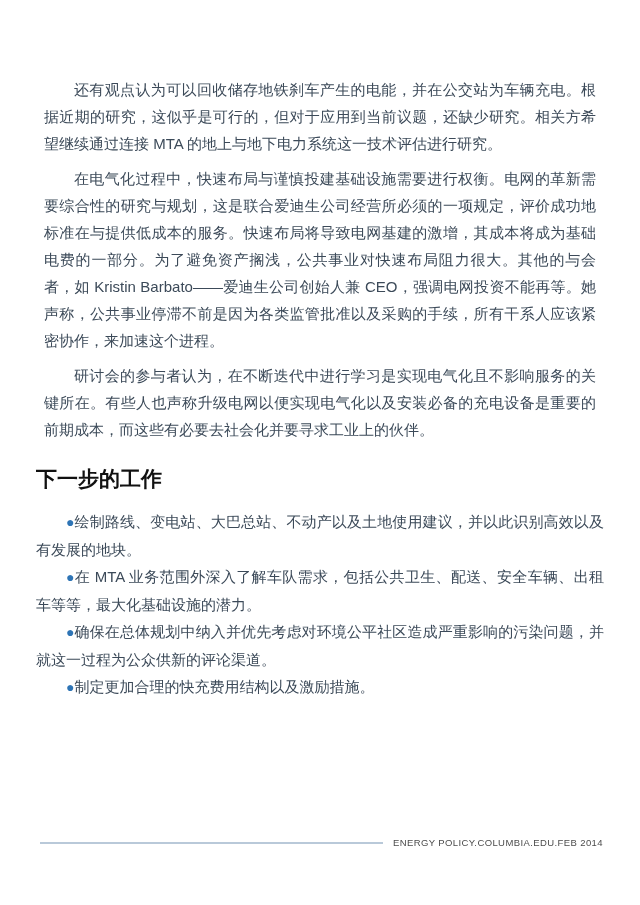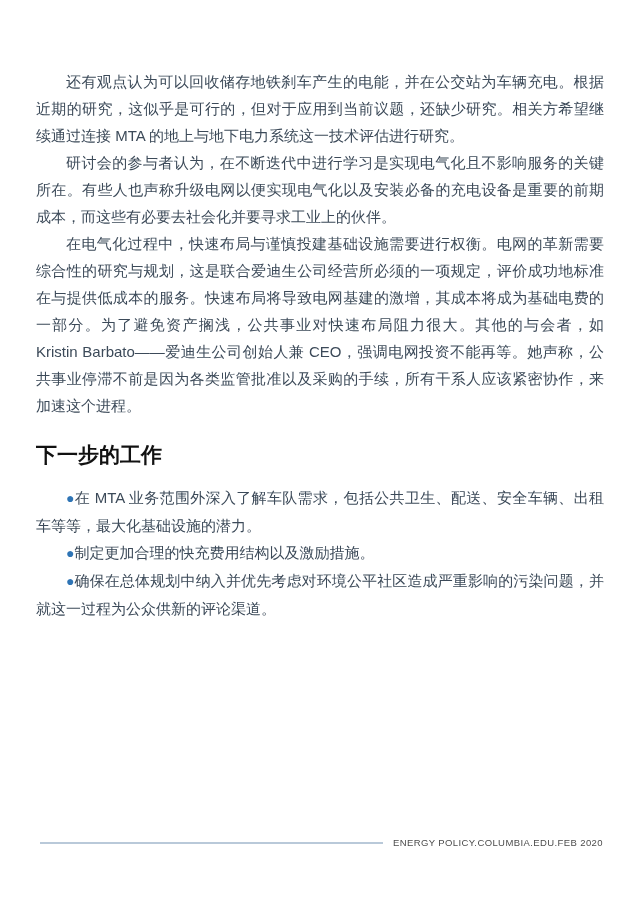--- a/index.html
+++ b/index.html
@@ -15,21 +15,21 @@
     overflow: hidden;
     font-family: "Liberation Sans", sans-serif;
   }
   .content {
     position: absolute;
     left: 36px;
     right: 36px;
     top: 68px;
   }
   .body-para {
-    margin: 0;
+    margin: 8px;
     font-size: 15px;
     line-height: 27px;
     color: #3c4a59;
     text-align: justify;
     text-indent: 2em;
   }
   .section-heading {
     margin: 23px 0 16px 0;
     font-size: 21px;
     line-height: 26px;
@@ -70,34 +70,35 @@
   }
 </style>
 </head>
 <body>
 
 <div class="page">
   <div class="content">
 
     <p class="body-para">还有观点认为可以回收储存地铁刹车产生的电能，并在公交站为车辆充电。根据近期的研究，这似乎是可行的，但对于应用到当前议题，还缺少研究。相关方希望继续通过连接 MTA 的地上与地下电力系统这一技术评估进行研究。</p>
 
+    <p class="body-para">在电气化过程中，快速布局与谨慎投建基础设施需要进行权衡。电网的革新需要综合性的研究与规划，这是联合爱迪生公司经营所必须的一项规定，评价成功地标准在与提供低成本的服务。快速布局将导致电网基建的激增，其成本将成为基础电费的一部分。为了避免资产搁浅，公共事业对快速布局阻力很大。其他的与会者，如 Kristin Barbato——爱迪生公司创始人兼 CEO，强调电网投资不能再等。她声称，公共事业停滞不前是因为各类监管批准以及采购的手续，所有干系人应该紧密协作，来加速这个进程。</p>
+
     <p class="body-para">研讨会的参与者认为，在不断迭代中进行学习是实现电气化且不影响服务的关键所在。有些人也声称升级电网以便实现电气化以及安装必备的充电设备是重要的前期成本，而这些有必要去社会化并要寻求工业上的伙伴。</p>
-
-    <p class="body-para">在电气化过程中，快速布局与谨慎投建基础设施需要进行权衡。电网的革新需要综合性的研究与规划，这是联合爱迪生公司经营所必须的一项规定，评价成功地标准在与提供低成本的服务。快速布局将导致电网基建的激增，其成本将成为基础电费的一部分。为了避免资产搁浅，公共事业对快速布局阻力很大。其他的与会者，如 Kristin Barbato——爱迪生公司创始人兼 CEO，强调电网投资不能再等。她声称，公共事业停滞不前是因为各类监管批准以及采购的手续，所有干系人应该紧密协作，来加速这个进程。</p>
 
     <h2 class="section-heading">下一步的工作</h2>
 
 
+    <p class="bullet-para"><span class="dot">●</span><span class="bullet-text">绘制路线、变电站、大巴总站、不动产以及土地使用建议，并以此识别高效以及有发展的地块。</span></p>
 
     <p class="bullet-para"><span class="dot">●</span><span class="bullet-text">在 MTA 业务范围外深入了解车队需求，包括公共卫生、配送、安全车辆、出租车等等，最大化基础设施的潜力。</span></p>
 
+    <p class="bullet-para"><span class="dot">●</span><span class="bullet-text">确保在总体规划中纳入并优先考虑对环境公平社区造成严重影响的污染问题，并就这一过程为公众供新的评论渠道。</span></p>
+
     <p class="bullet-para"><span class="dot">●</span><span class="bullet-text">制定更加合理的快充费用结构以及激励措施。</span></p>
-
-    <p class="bullet-para"><span class="dot">●</span><span class="bullet-text">确保在总体规划中纳入并优先考虑对环境公平社区造成严重影响的污染问题，并就这一过程为公众供新的评论渠道。</span></p>
 
 
   </div>
 
   <div class="footer">
     <span class="rule"></span>
-    <span class="footer-text">ENERGY POLICY.COLUMBIA.EDU.FEB 2020</span>
+    <span class="footer-text">ENERGY POLICY.COLUMBIA.EDU.FEB 2014</span>
   </div>
 </div>
 
 </body></html>

